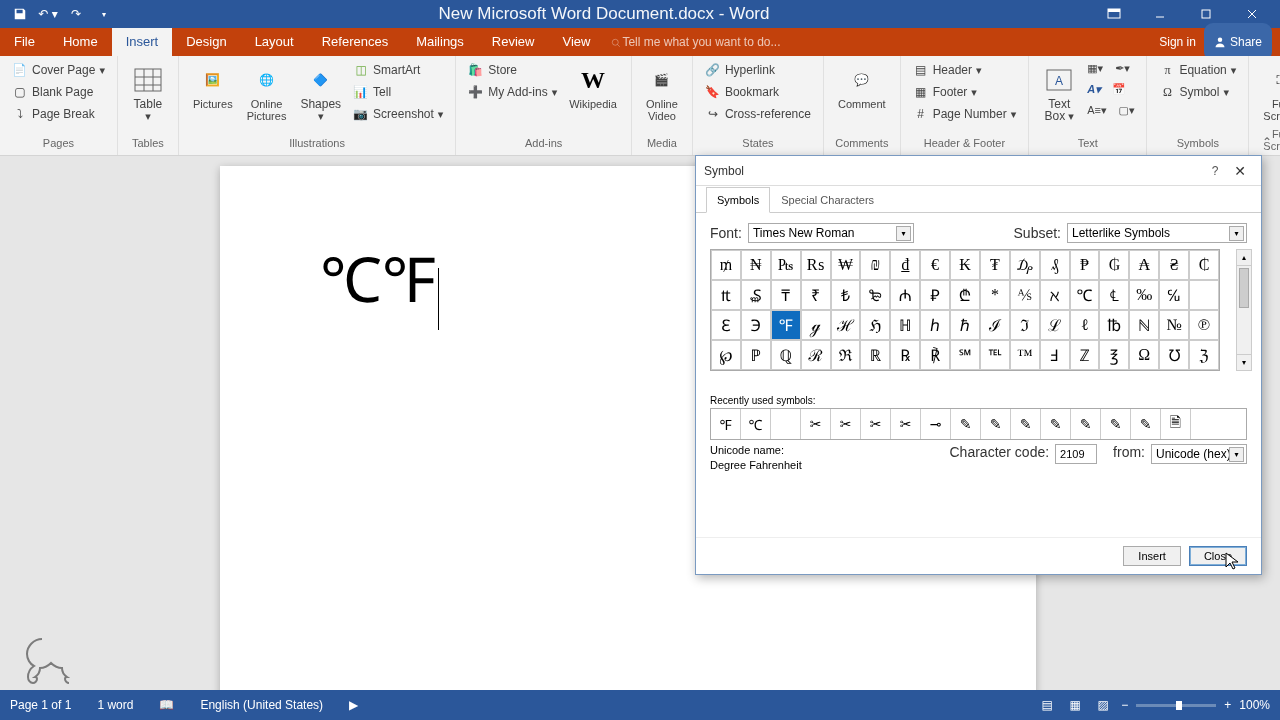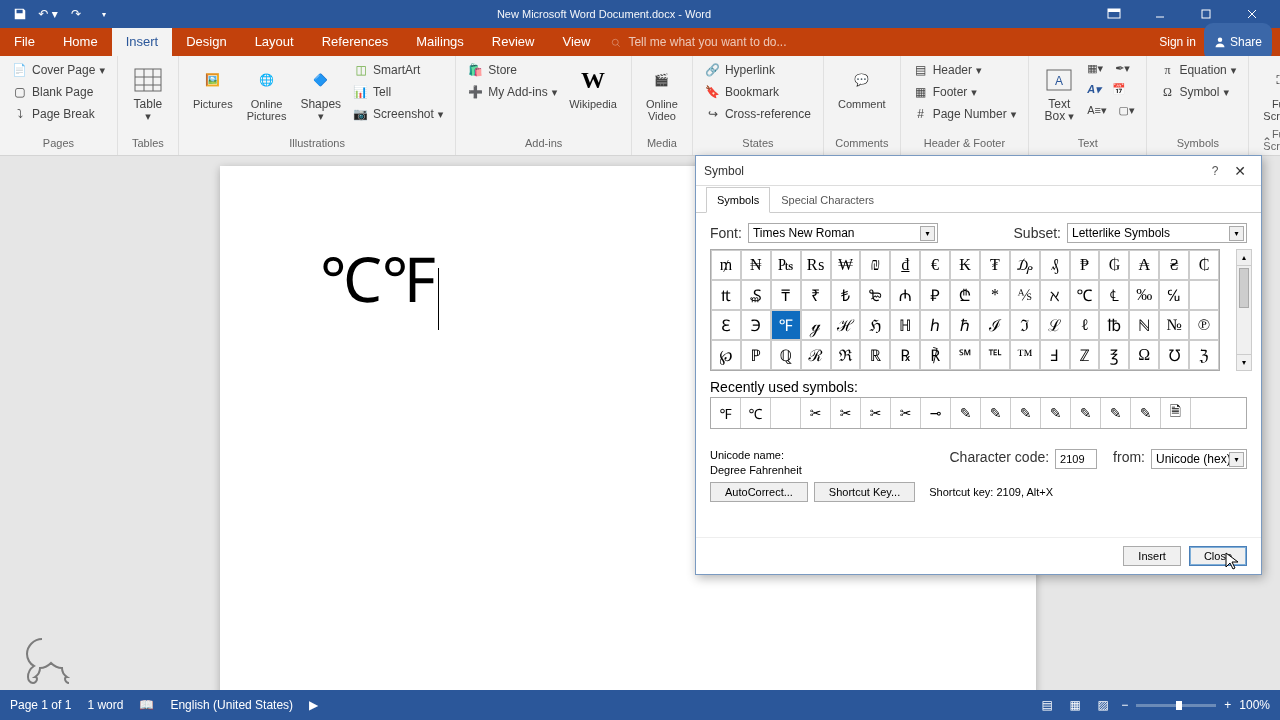--- a/index.html
+++ b/index.html
@@ -1,45 +1,45 @@
 <!DOCTYPE html>
 <html><head>
 <meta charset="utf-8">
 <style>
 *{box-sizing:border-box;margin:0;padding:0;font-family:"Segoe UI",Arial,sans-serif;font-size:12px;user-select:none}
 body{width:1280px;height:720px;background:#e6e6e6;overflow:hidden;position:relative}
 .titlebar{height:28px;background:#2b579a;display:flex;align-items:center;color:#fff}
 .qat{display:flex;align-items:center;gap:8px;padding-left:10px}
 .qat-btn{width:20px;height:20px;display:flex;align-items:center;justify-content:center;cursor:pointer;font-size:12px}
-.title-text{flex:1;text-align:center;font-size:11px;opacity:.95}
+.title-text{flex:1;text-align:center;font-size:17px;opacity:.95}
 .win-btns{display:flex;gap:6px;padding-right:8px}
 .win-btn{width:40px;height:24px;display:flex;align-items:center;justify-content:center;cursor:pointer}
 .tabstrip{height:28px;background:#c2410c;display:flex;align-items:center;color:#fff}
 .tab{padding:0 14px;height:28px;line-height:28px;cursor:pointer;font-size:13px}
 .tab.active{background:#f3f3f3;color:#2b579a}
-.tellme{margin-left:6px;opacity:.7;display:flex;align-items:flex-end;gap:6px}
+.tellme{margin-left:6px;opacity:.7;display:flex;align-items:flex-end;}
 .tellme svg{width:12px;height:12px}
 .right-signin{margin-left:auto;display:flex;align-items:center;gap:8px;padding-right:8px}
 .share-btn{background:#3b67a8;padding:12px 10px;border-radius:9px;display:flex;align-items:center;gap:4px;cursor:pointer}
 .ribbon{height:100px;background:#f3f3f3;border-bottom:1px solid #d4d4d4;display:flex;position:relative}
 .group{border-right:1px solid #e0e0e0;padding:4px 8px;display:flex;flex-direction:column;height:100%}
 .group-body{flex:1;display:flex;align-items:flex-start;gap:2px}
 .group-label{text-align:center;font-size:11px;color:#666;padding:2px 0}
 .rbtn{display:flex;flex-direction:column;align-items:center;padding:4px 6px;cursor:pointer;border-radius:2px}
 .rbtn-ico{width:32px;height:32px;display:flex;align-items:center;justify-content:center}
 .rbtn-lbl{font-size:11px;color:#444;text-align:center;margin-top:2px;line-height:12px}
 .stackv{display:flex;flex-direction:column;gap:2px}
 .smallitem{display:flex;align-items:center;gap:4px;padding:2px 4px;cursor:pointer;font-size:11px;color:#444;white-space:nowrap}
 .smallico{width:16px;height:16px;display:flex;align-items:center;justify-content:center}
 .collapse-chev{position:absolute;right:8px;bottom:6px;cursor:pointer;color:#666}
 .docarea{position:absolute;top:156px;left:0;right:0;bottom:22px;background:#e6e6e6;overflow:hidden}
 .page{position:absolute;left:220px;top:10px;width:816px;height:1056px;background:#fff;box-shadow:0 2px 8px rgba(0,0,0,.25);padding:70px 100px}
 .page-text{font-family:"Times New Roman",serif;font-size:62px;color:#000}
 .cursor{display:inline-block;width:1px;height:62px;background:#000;vertical-align:middle;margin-left:2px}
-.statusbar{position:absolute;bottom:0;left:0;right:0;height:30px;background:#2b579a;color:#fff;display:flex;align-items:center;gap:16px;padding:12px 10px;font-size:11px}
+.statusbar{position:absolute;bottom:0;left:0;right:0;height:30px;background:#2b579a;color:#fff;display:flex;align-items:center;gap:26px;padding:12px 10px;font-size:11px}
 .statusbar .right{margin-left:auto;display:flex;align-items:center;gap:8px}
 .zoom-slider{width:80px;height:3px;background:#6b8bb8;position:relative}
 .zoom-thumb{position:absolute;left:50%;top:-3px;width:6px;height:9px;background:#fff}
 .dragon{position:absolute;left:12px;bottom:26px;width:60px;height:60px;opacity:.65}
 
 .dialog{position:absolute;left:695px;top:155px;width:567px;height:420px;background:#fff;border:1px solid #7a9ac1;box-shadow:2px 3px 10px rgba(0,0,0,.3);display:flex;flex-direction:column}
 .dlg-title{height:30px;background:#fff;border-bottom:1px solid #ddd;display:flex;align-items:center;padding:0 8px}
 .dlg-title-text{font-size:12px;color:#333}
 .dlg-help{margin-left:auto;width:24px;text-align:center;cursor:pointer;color:#555}
 .dlg-x{width:26px;text-align:center;cursor:pointer;color:#333;font-size:14px}
@@ -331,21 +331,21 @@
     <span class="dlg-help">?</span>
     <span class="dlg-x">✕</span>
   </div>
   <div class="dlg-tabs">
     <div class="dlg-tab active">Symbols</div>
     <div class="dlg-tab">Special Characters</div>
   </div>
   <div class="dlg-body">
     <div class="row">
       <label>Font:</label>
-      <div class="combo" style="width:190px">
+      <div class="combo" style="width:166px">
           <span>Times New Roman</span>
           <span class="chev">▾</span>
         </div>
       <div style="flex:1"></div>
       <label>Subset:</label>
       <div class="combo" style="width:180px">
           <span>Letterlike Symbols</span>
           <span class="chev">▾</span>
         </div>
     </div>
@@ -419,56 +419,51 @@
           <div class="sym-cell">Ω</div>
           <div class="sym-cell">℧</div>
           <div class="sym-cell">ℨ</div>
         </div>
     <div class="sym-scroll">
           <div class="ar">▴</div>
           <div class="thumb"></div>
           <div class="ar">▾</div>
         </div>
     </div>
-    <div style="margin-top:8px;font-size:14px">Recently used symbols:</div>
+    <div style="margin-top:24px;font-size:10px">Recently used symbols:</div>
     <div class="recent-grid" id="recentgrid">
         <div class="recent-cell">℉</div>
         <div class="recent-cell">℃</div>
         <div class="recent-cell"></div>
         <div class="recent-cell">✂</div>
         <div class="recent-cell">✂</div>
         <div class="recent-cell">✂</div>
         <div class="recent-cell">✂</div>
         <div class="recent-cell">⊸</div>
         <div class="recent-cell">✎</div>
         <div class="recent-cell">✎</div>
         <div class="recent-cell">✎</div>
         <div class="recent-cell">✎</div>
         <div class="recent-cell">✎</div>
         <div class="recent-cell">✎</div>
         <div class="recent-cell">✎</div>
         <div class="recent-cell">🗎</div>
       </div>
-    <div class="row" style="margin-top:20px;align-items:flex-start">
+    <div class="row" style="margin-top:4px;align-items:flex-start">
       <div style="flex:1">
         <div style="font-size:11px">Unicode name:</div>
         <div style="font-size:11px;margin-top:3px">Degree Fahrenheit</div>
       </div>
       <label>Character code:</label>
       <input class="tiny" value="2109" style="">
       <label style="margin-left:10px">from:</label>
       <div class="combo" style="width:96px">
           <span>Unicode (hex)</span>
           <span class="chev">▾</span>
         </div>
-    </div>
-    <div class="row" style="margin-top:4px">
-      <button class="dlg-btn">AutoCorrect...</button>
-      <button class="dlg-btn">Shortcut Key...</button>
-      <span style="font-size:11px;margin-left:8px">Shortcut key: 2109, Alt+X</span>
     </div>
   </div>
   <div class="dlg-footer">
     <button class="dlg-btn">Insert</button>
     <button class="dlg-btn focus">Close</button>
   </div>
 </div>
 <svg class="cursor-ptr" width="16" height="20">
     <path d="M1 1l0 14 4-4 3 6 2-1-3-6 6 0z" fill="#fff" stroke="#000"></path>
   </svg>

